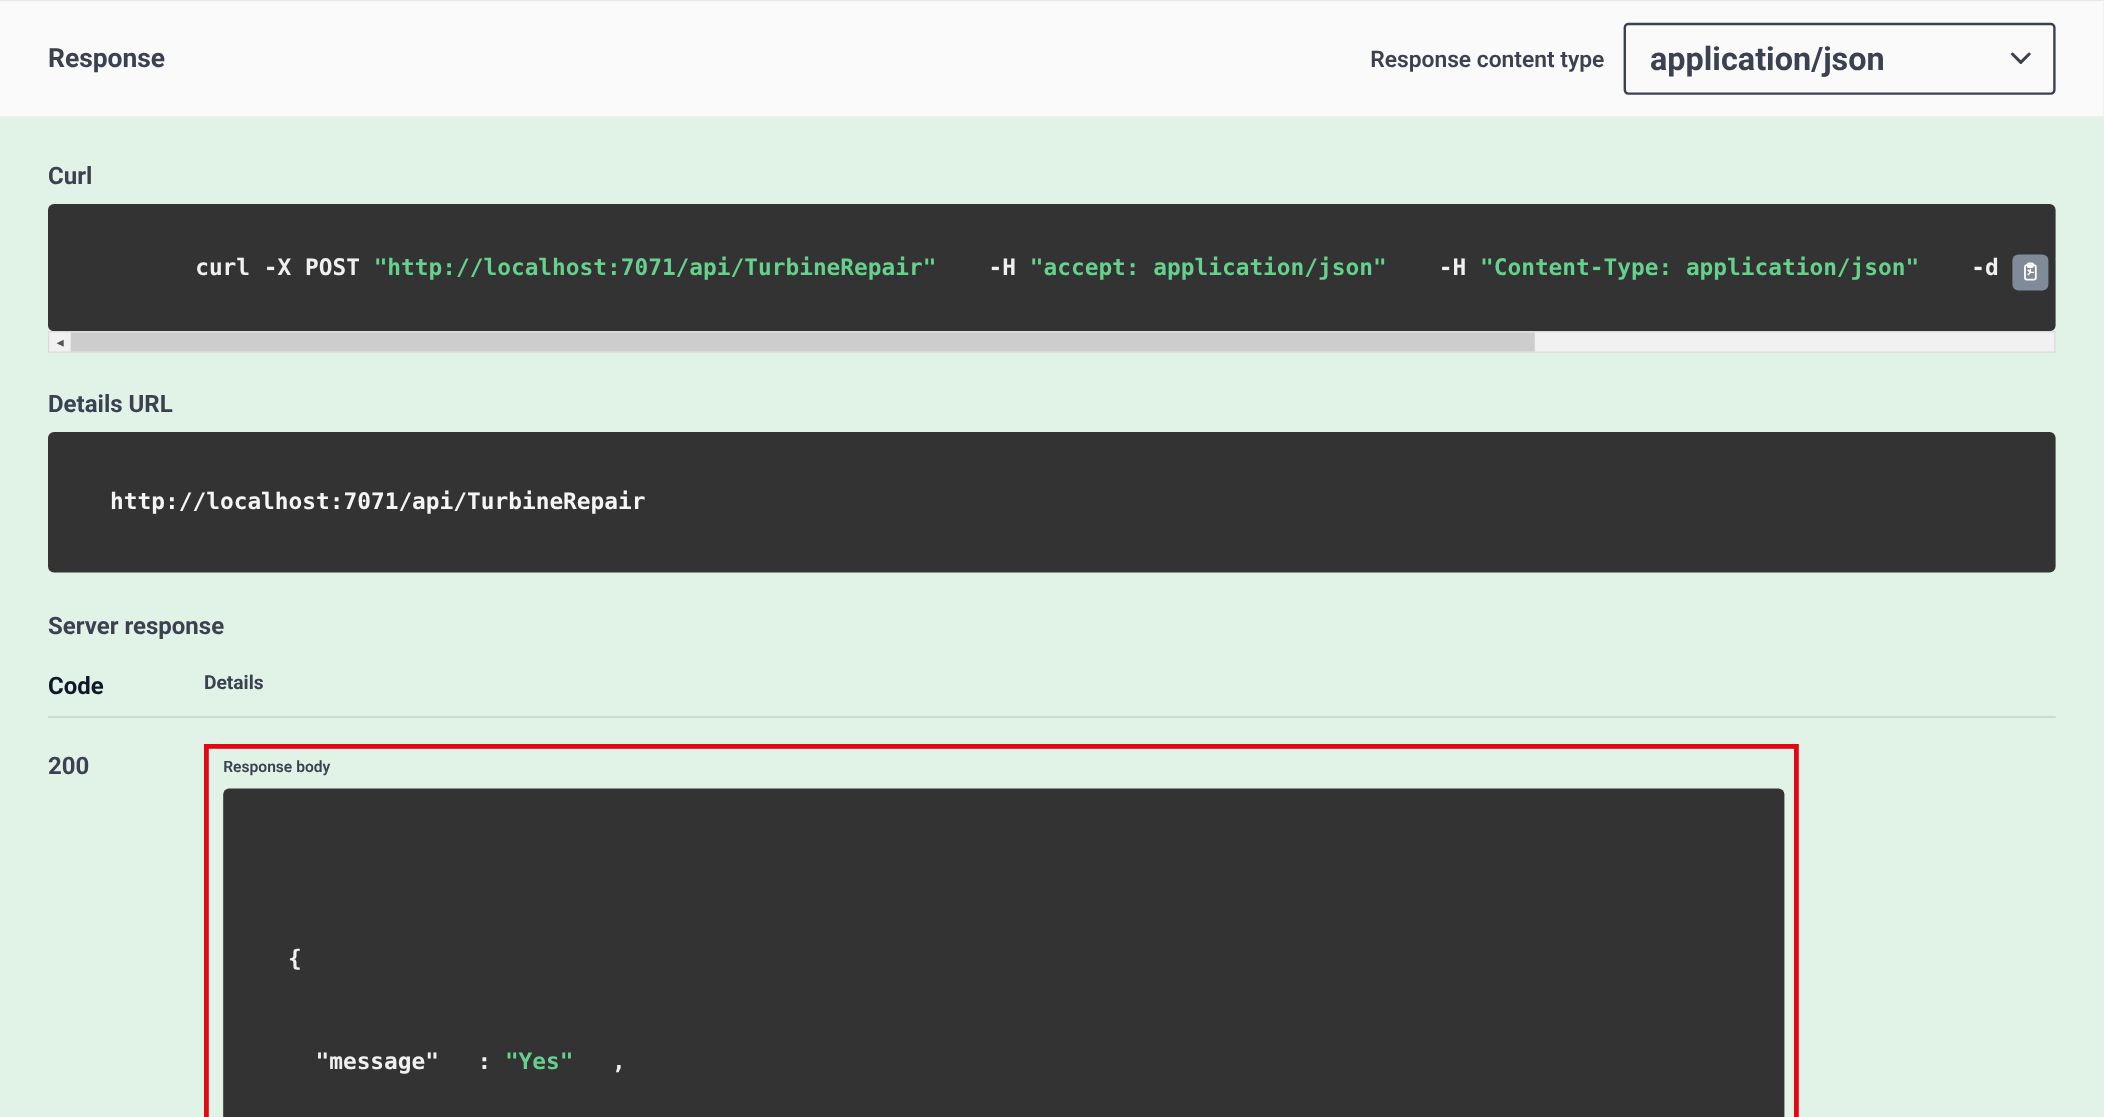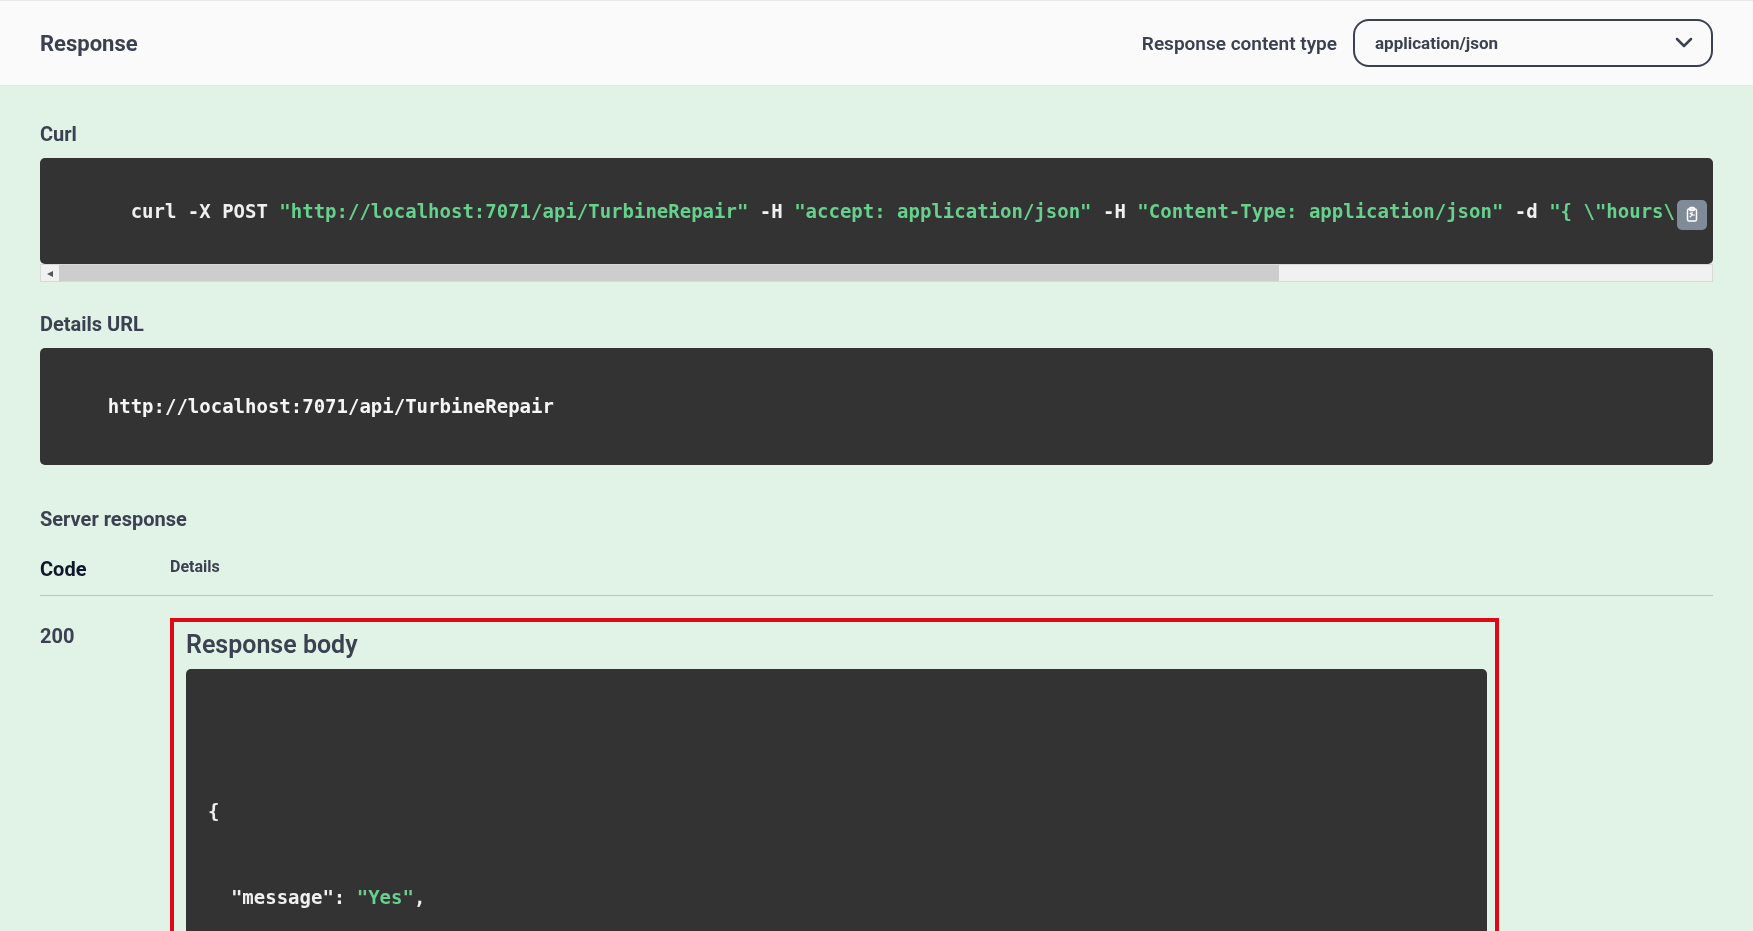--- a/index.html
+++ b/index.html
@@ -29,24 +29,24 @@
     gap: 16px;
   }
   .content-type-label {
     font-size: 19px;
     font-weight: 600;
     color: #3b4151;
   }
   .content-type-select {
     position: relative;
     border: 2.5px solid #3b4151;
-    border-radius: 16px;
+    border-radius: 4px;
     padding: 12px 60px 12px 20px;
     min-width: 360px;
-    font-size: 17px;
+    font-size: 27px;
     font-weight: 700;
     background: #fafafa;
     cursor: pointer;
   }
   .content-type-select .chevron {
     position: absolute;
     right: 18px;
     top: 50%;
     transform: translateY(-50%);
   }
@@ -72,21 +72,21 @@
     line-height: 1.5;
     white-space: pre;
     overflow: hidden;
     position: relative;
   }
   .curl-box {
     padding: 10px 22px;
   }
   .curl-line { white-space: nowrap; }
   .tok-green { color: #66d18c; }
-  .tok-white { color: #f0f0f0; }
+  .tok-white { color: #f0f0f0; margin-left: 32px; }
 
   .scrollbar-strip {
     position: relative;
     height: 18px;
     background: #f1f1f1;
     border: 1px solid #d9d9d9;
     display: flex;
     align-items: center;
     margin-top: 0;
   }
@@ -123,22 +123,22 @@
     position: relative;
     margin-bottom: 30px;
   }
   .curl-badge-holder {
     position: absolute;
     right: 8px;
     top: 44px;
   }
 
   .request-url-box {
-    padding: 16px 22px;
-    margin-bottom: 42px;
+    padding: 16px 6px;
+    margin-bottom: 32px;
   }
 
   .table-head {
     display: flex;
     gap: 0;
     border-bottom: 1px solid rgba(59,65,81,0.25);
     padding-bottom: 14px;
     margin-top: 26px;
     margin-bottom: 22px;
   }
@@ -167,21 +167,21 @@
   .details-cell {
     flex: 1;
   }
   .response-body-wrap {
     border: 4px solid #e30613;
     padding: 8px 8px 10px 12px;
     display: inline-block;
     margin-bottom: 4px;
   }
   .sub-label {
-    font-size: 25px;
+    font-size: 13px;
     font-weight: 600;
     color: #3b4151;
     margin-bottom: 10px;
   }
   .response-body-box {
     position: relative;
     width: 1301px;
     padding: 14px 22px;
   }
   .body-json .line { white-space: pre; }

